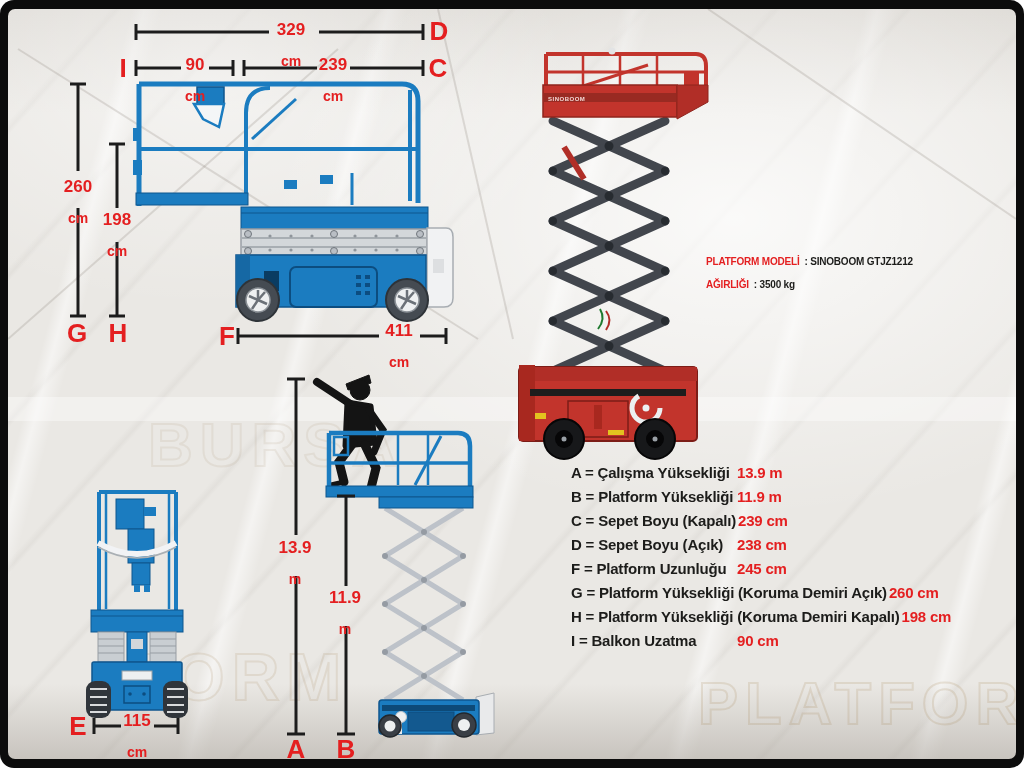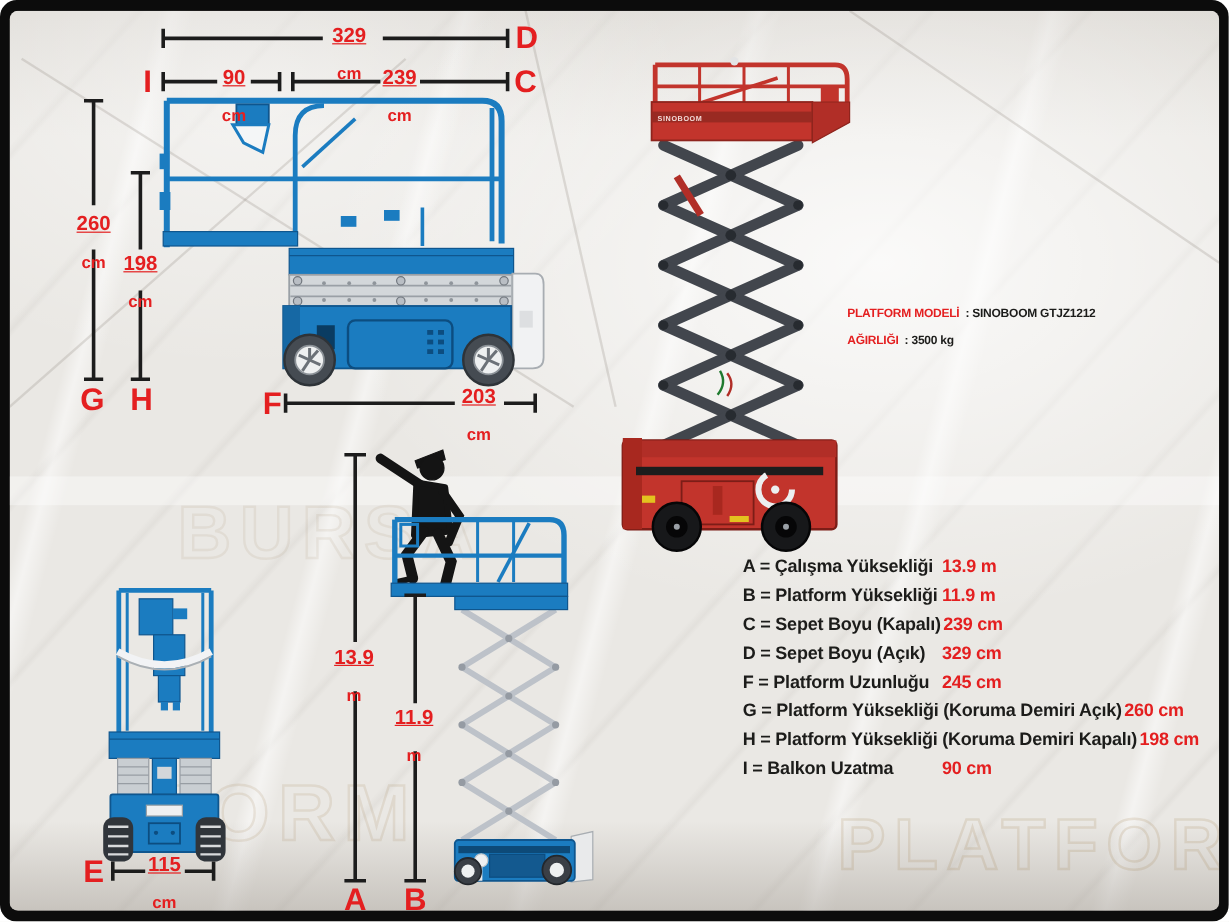--- a/index.html
+++ b/index.html
@@ -18,31 +18,31 @@
   .band{position:absolute;left:0;right:0;top:388px;height:24px;background:rgba(255,255,255,.38);}
   .wm{position:absolute;color:transparent;font-weight:bold;letter-spacing:7px;
       -webkit-text-stroke:2px rgba(158,122,70,.14);user-select:none;white-space:nowrap;}
   .wm1{left:118px;top:630px;font-size:66px;}
   .wm2{left:690px;top:660px;font-size:60px;-webkit-text-stroke:2px rgba(158,122,70,.17);}
   .wm3{left:140px;top:400px;font-size:62px;-webkit-text-stroke:2px rgba(150,120,80,.10);}
   svg.overlay{position:absolute;left:0;top:0;width:1008px;height:750px;}
 
   .dim-label{position:absolute;transform:translateX(-50%);display:flex;flex-direction:column;
              align-items:center;color:#e41f20;font-weight:bold;line-height:1;}
-  .dim-label .val{font-size:17px;text-decoration:underline;}
+  .dim-label .val{font-size:17px;}
   .dim-label .unit{font-size:14px;margin-top:16px;}
   .dim-letter{position:absolute;transform:translateX(-50%);color:#e41f20;font-weight:bold;
               font-size:26px;line-height:1;}
 
   .spec{position:absolute;left:698px;top:247px;white-space:nowrap;}
   .spec-row{height:23px;font-size:10px;font-weight:bold;letter-spacing:-.2px;}
   .spec-row .lab{color:#e41f20;}
   .spec-row .val{color:#1c1c1a;margin-left:5px;}
 
-  .legend{position:absolute;left:563px;top:455px;margin-left:48px;}
+  .legend{position:absolute;left:563px;top:455px;}
   .legend-row{display:flex;height:24px;font-size:15px;font-weight:bold;white-space:nowrap;
               letter-spacing:-.2px;align-items:flex-start;}
   .legend-row .lab{color:#1c1c1a;min-width:164px;padding-right:2px;}
   .legend-row .val{color:#e41f20;}
 
   .brand-text{font-size:6px;font-weight:bold;fill:#f2d9d6;letter-spacing:.5px;}
 </style>
 </head>
 <body>
 
@@ -375,21 +375,21 @@
       </div>
     <div class="dim-label" style="left:70px;top:169px">
       <span class="val">260</span>
         <span class="unit">cm</span>
       </div>
     <div class="dim-label" style="left:109px;top:202px">
       <span class="val">198</span>
         <span class="unit">cm</span>
       </div>
     <div class="dim-label" style="left:391px;top:313px">
-      <span class="val">203</span>
+      <span class="val">411</span>
         <span class="unit">cm</span>
       </div>
     <div class="dim-label" style="left:129px;top:703px">
       <span class="val">115</span>
         <span class="unit">cm</span>
       </div>
     <div class="dim-label" style="left:287px;top:530px">
       <span class="val">13.9</span>
         <span class="unit">m</span>
       </div>
@@ -415,21 +415,21 @@
       <div class="legend-row">
         <span class="lab">B = Platform Yüksekliği</span>
           <span class="val">11.9 m</span>
         </div>
       <div class="legend-row">
         <span class="lab">C = Sepet Boyu (Kapalı)</span>
           <span class="val">239 cm</span>
         </div>
       <div class="legend-row">
         <span class="lab">D = Sepet Boyu (Açık)</span>
-          <span class="val">329 cm</span>
+          <span class="val">238 cm</span>
         </div>
       <div class="legend-row">
         <span class="lab">F = Platform Uzunluğu</span>
           <span class="val">245 cm</span>
         </div>
       <div class="legend-row">
         <span class="lab">G = Platform Yüksekliği (Koruma Demiri Açık)</span>
           <span class="val">260 cm</span>
         </div>
       <div class="legend-row">

